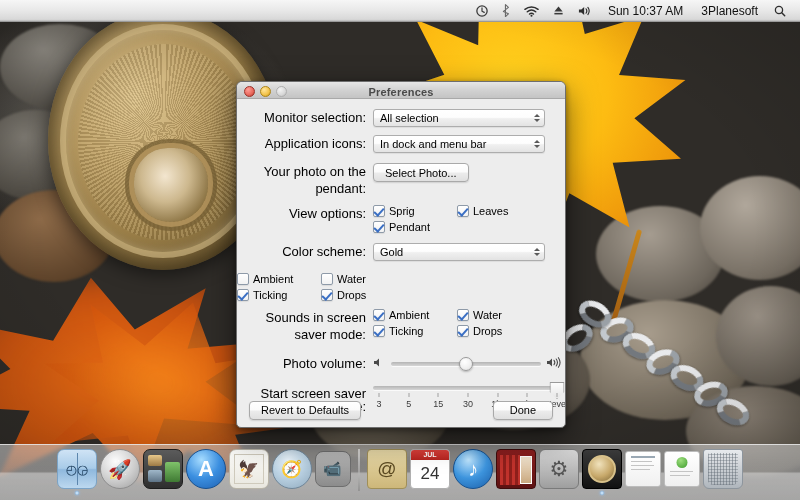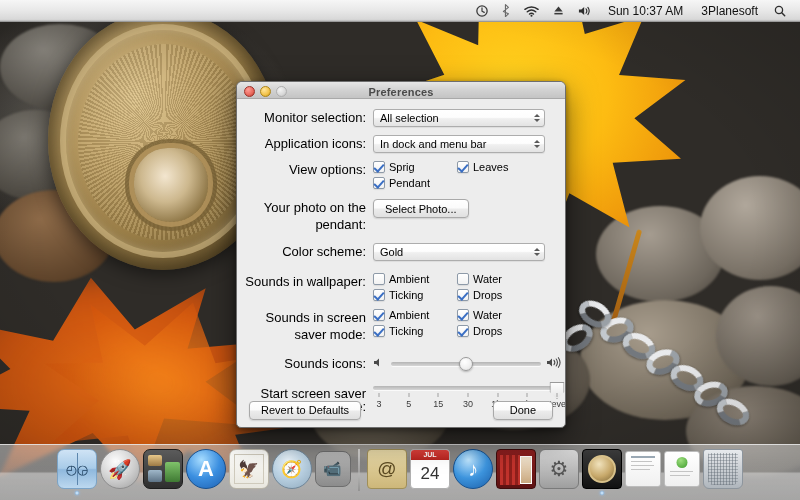--- a/index.html
+++ b/index.html
@@ -413,62 +413,61 @@
           <div class="popup">
             <span>In dock and menu bar</span>
             <span class="arrows">
                 <i class="up"></i>
                 <i class="dn"></i>
               </span>
           </div>
         </div>
       </div>
 
+      <div class="row" style="margin-top:10px">
+        <div class="lbl">Your photo on the pendant:</div>
+        <div class="ctl">
+          <span class="btn">Select Photo...</span>
+        </div>
+      </div>
+
       <div class="row" style="margin-top:8px">
         <div class="lbl">View options:</div>
         <div class="ctl">
           <div class="cbgrid">
             <label class="cbwrap">
               <span class="cb on"></span>
               <span class="cb-label">Sprig</span>
             </label>
             <label class="cbwrap">
               <span class="cb on"></span>
               <span class="cb-label">Leaves</span>
             </label>
             <label class="cbwrap">
               <span class="cb on"></span>
               <span class="cb-label">Pendant</span>
             </label>
           </div>
-        </div>
-      </div>
-
-      <div class="row" style="margin-top:10px">
-        <div class="lbl">Your photo on the pendant:</div>
-        <div class="ctl">
-          <span class="btn">Select Photo...</span>
         </div>
       </div>
 
       <div class="row" style="margin-top:10px">
         <div class="lbl">Color scheme:</div>
         <div class="ctl">
           <div class="popup">
             <span>Gold</span>
             <span class="arrows">
                 <i class="up"></i>
                 <i class="dn"></i>
               </span>
           </div>
         </div>
       </div>
 
       <div class="row" style="margin-top:12px">
-        <div class="lbl">Sounds in wallpaper:</div>
         <div class="ctl">
           <div class="cbgrid">
             <label class="cbwrap">
               <span class="cb"></span>
               <span class="cb-label">Ambient</span>
             </label>
             <label class="cbwrap">
               <span class="cb"></span>
               <span class="cb-label">Water</span>
             </label>
@@ -502,21 +501,21 @@
             </label>
             <label class="cbwrap">
               <span class="cb on"></span>
               <span class="cb-label">Drops</span>
             </label>
           </div>
         </div>
       </div>
 
       <div class="row" style="margin-top:12px; align-items:center">
-        <div class="lbl">Sounds icons:</div>
+        <div class="lbl">Photo volume:</div>
         <div class="ctl">
           <div class="volrow">
             <span class="spk">
               <svg width="13" height="11" viewBox="0 0 13 11">
                   <path d="M1 4h2.3L6 1.4v8.2L3.3 7H1z" fill="#4a4a4a"></path>
                 </svg>
             </span>
             <span class="sl-track">
               <span class="sl-knob" id="volknob" style="left:50%"></span>
             </span>

